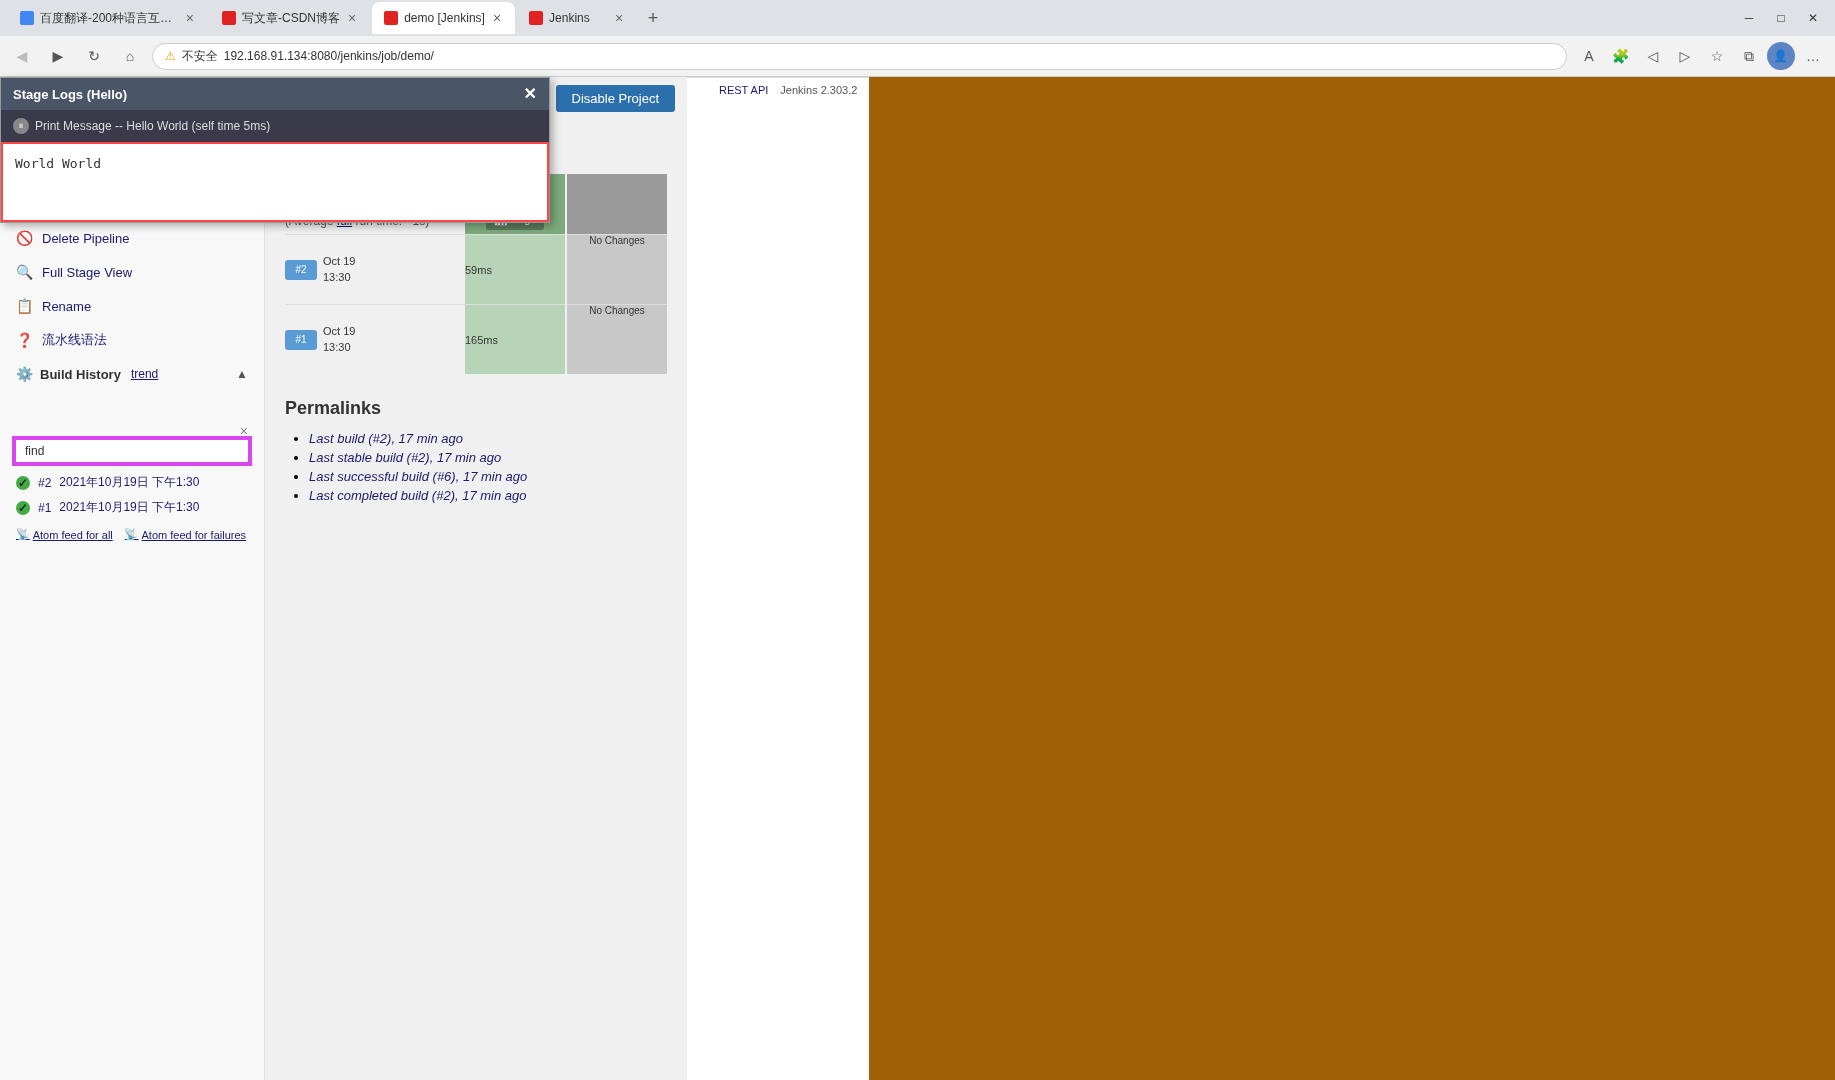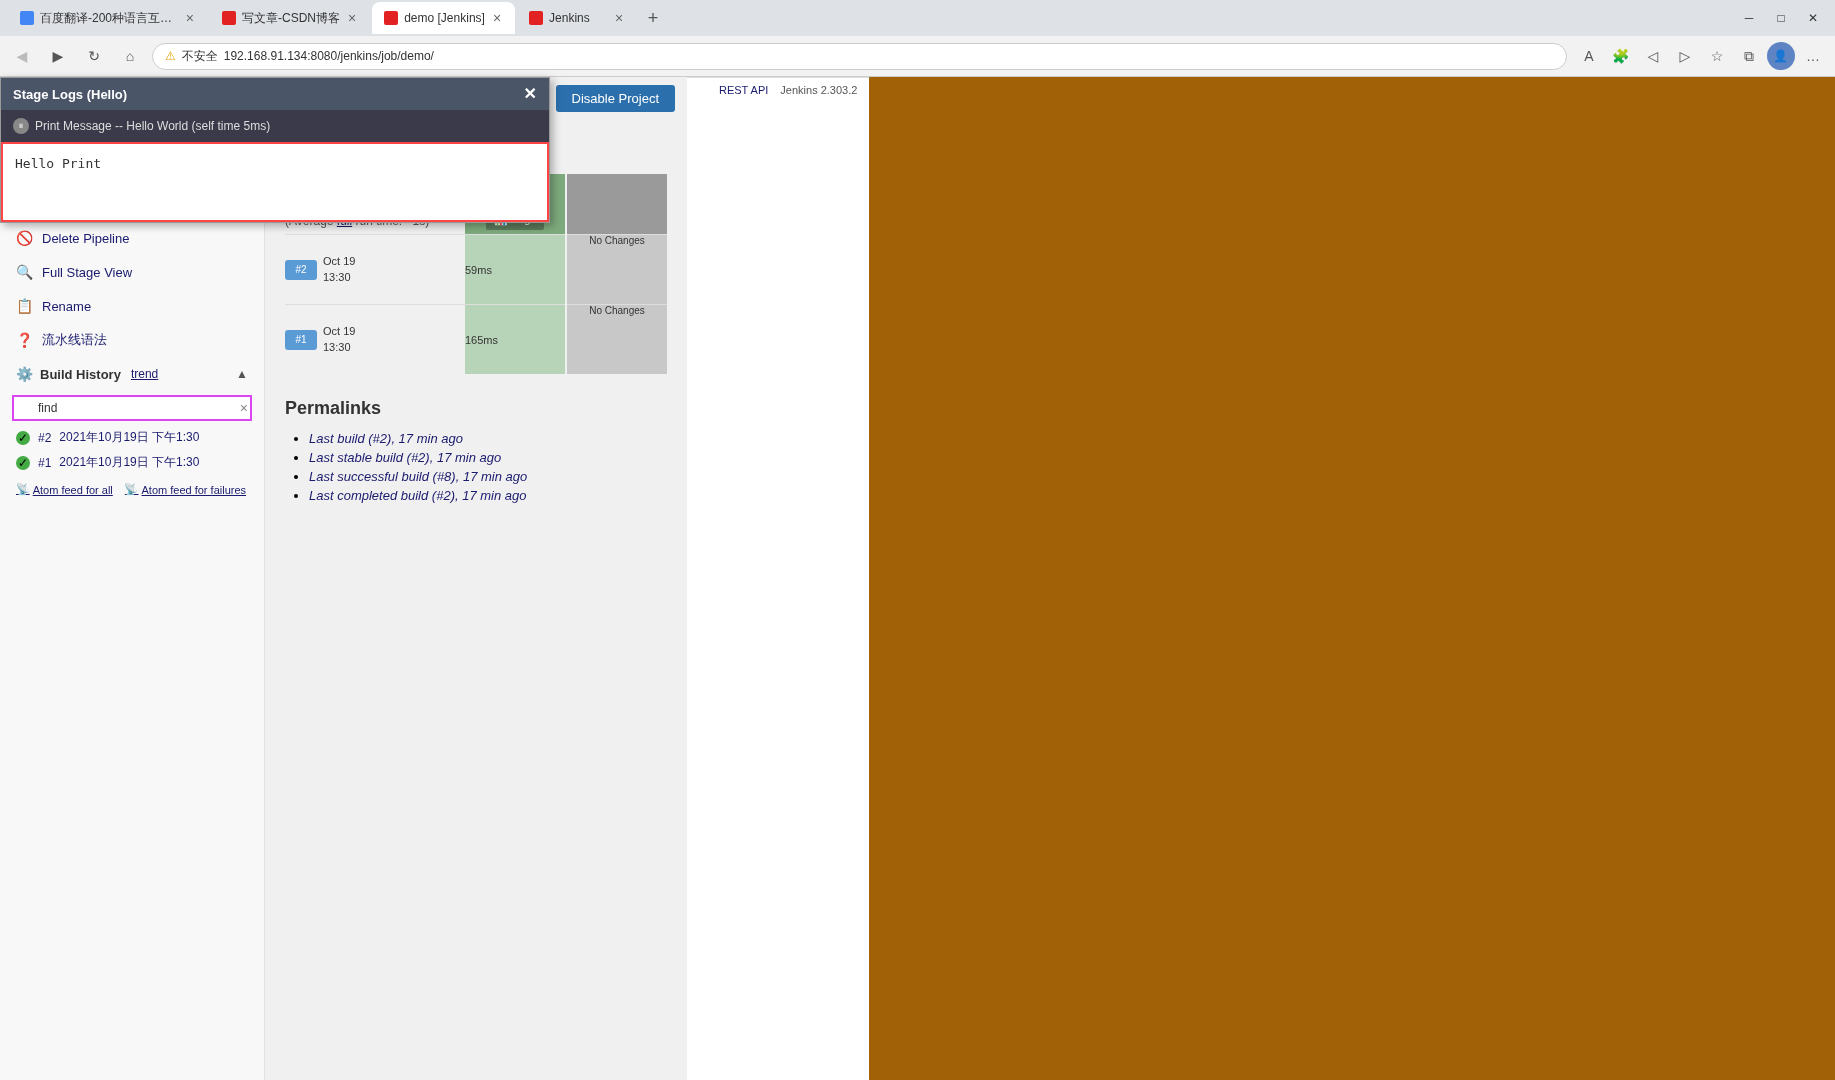--- a/index.html
+++ b/index.html
@@ -280,24 +280,25 @@
       margin-left: auto;
       font-size: 12px;
       color: #555;
     }
     .build-search {
       margin: 4px 12px;
       position: relative;
     }
     .build-search input {
       width: 100%;
-      padding: 4px 24px 4px 24px;
-      border: 2px solid #d946ef;
-      font-size: 12px;
-      color: #333;
+      padding: 4px 24px 4px 9px;
+      border: 4px solid #d946ef;
+      font-size: 12px;
+      color: #333;
+      margin-top: 41px;
     }
     .build-search-clear {
       position: absolute;
       right: 4px;
       top: 50%;
       transform: translateY(-50%);
       cursor: pointer;
       color: #888;
       font-size: 14px;
     }
@@ -614,21 +615,21 @@
         <span>Stage Logs (Hello)</span>
         <span class="modal-close">✕</span>
       </div>
       <div class="modal-body">
         <div class="modal-stage-header">
           <div class="stage-icon">⏸</div>
           <span>Print Message -- Hello World (self time 5ms)</span>
         </div>
       </div>
       <div class="modal-content">
-        <span class="hello-world">Hello Print</span>
+        <span class="hello-world">World World</span>
       </div>
     </div>
   </div>
 
   <div class="page-layout">
 
     <div class="sidebar">
       <a class="sidebar-item">
         <span class="sidebar-icon">🔍</span>
         <span>Status</span>
@@ -775,21 +776,21 @@
       <div>
         <div class="permalinks-title">Permalinks</div>
         <ul class="permalinks-list">
           <li>
             <a>Last build (#2), 17 min ago</a>
           </li>
           <li>
             <a>Last stable build (#2), 17 min ago</a>
           </li>
           <li>
-            <a>Last successful build (#8), 17 min ago</a>
+            <a>Last successful build (#6), 17 min ago</a>
           </li>
           <li>
             <a>Last completed build (#2), 17 min ago</a>
           </li>
         </ul>
       </div>
     </div>
   </div>
 
   <div class="jenkins-footer">

